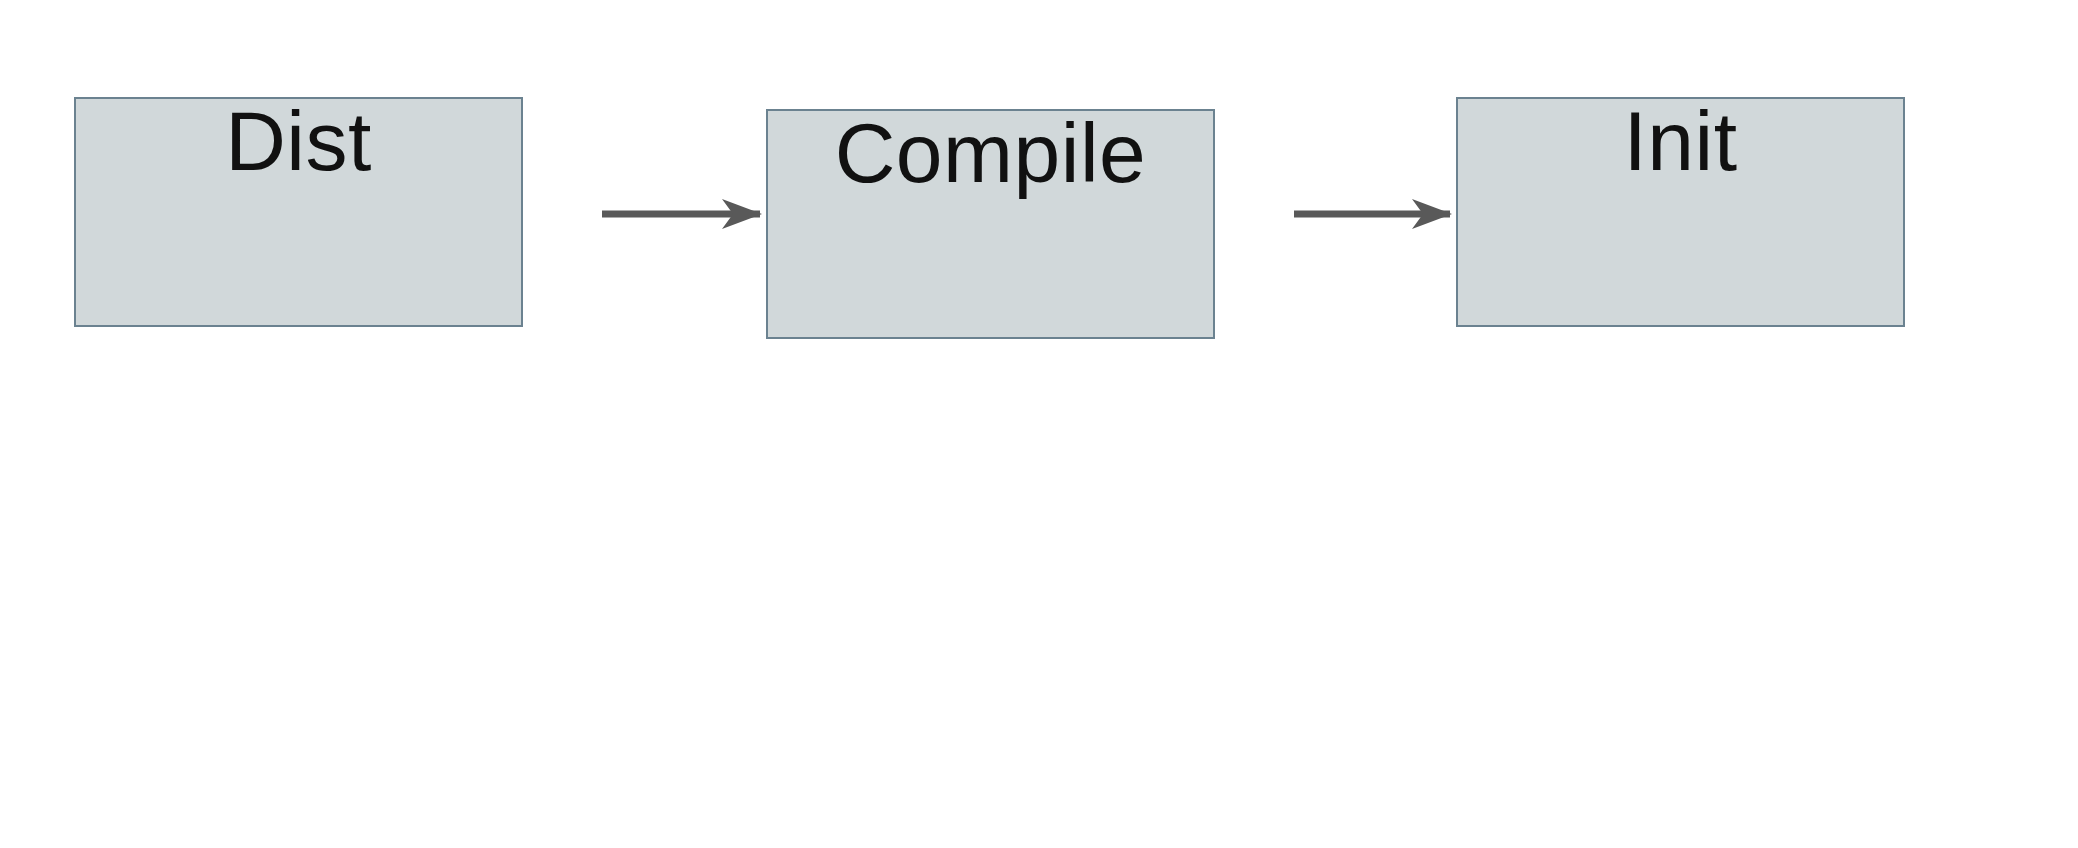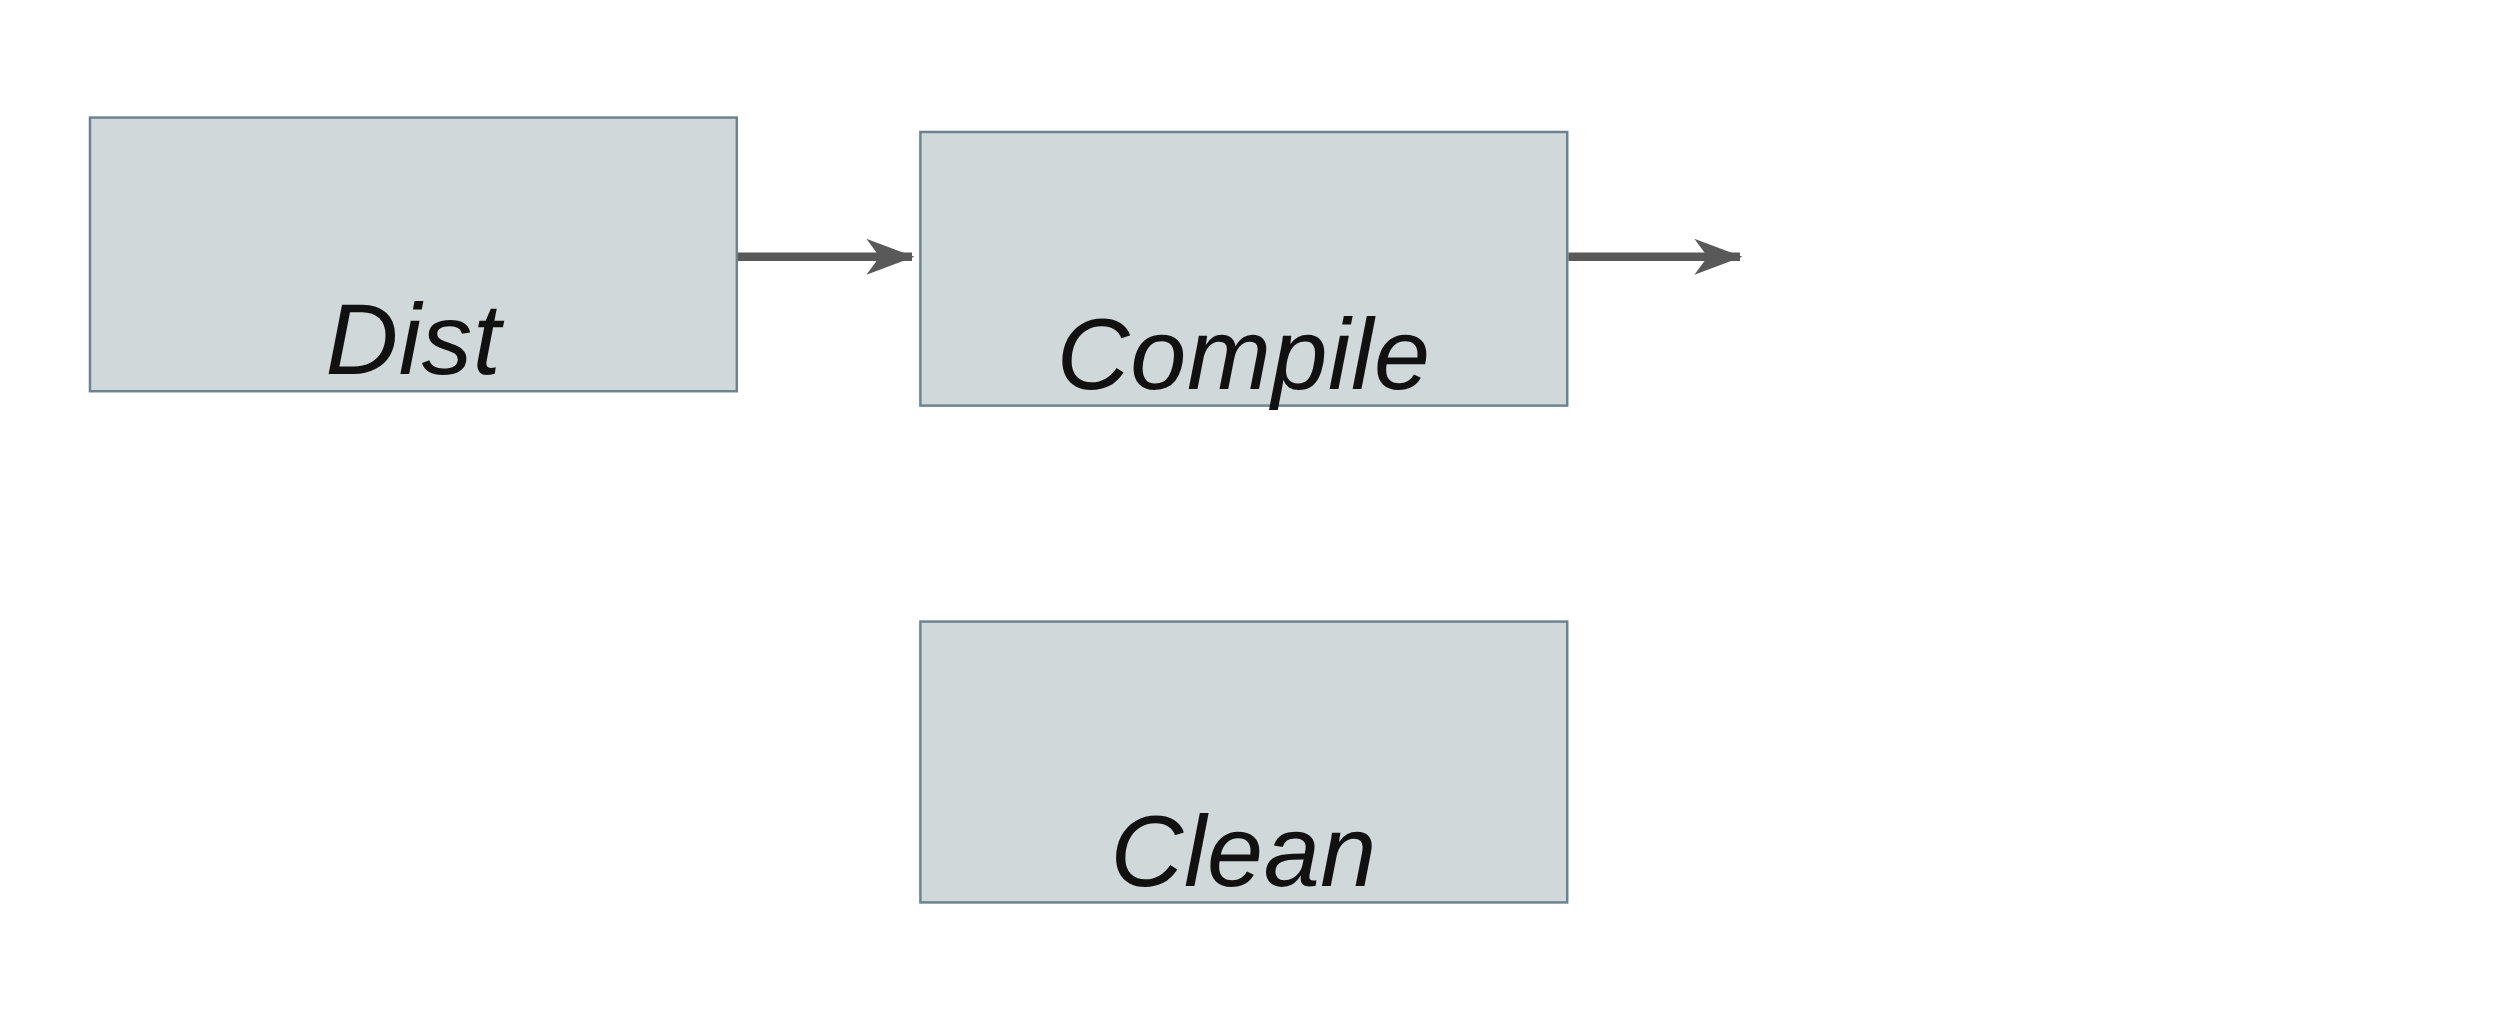--- a/index.html
+++ b/index.html
@@ -28,28 +28,27 @@
     height: 848px;
     pointer-events: none;
   }
   .connectors line {
     stroke: var(--arrow);
     stroke-width: 7;
   }
   .arrowhead-path { fill: var(--arrow); }
   .node {
     position: absolute;
-    width: 541px;
+    width: 449px;
     height: 230px;
     background: var(--node-fill);
     border: 2px solid var(--node-border);
     display: flex;
-    align-items: flex-end;
+    align-items: flex-start;
     justify-content: center;
-    font-style: italic;
   }
   .node-label {
     font-size: 84px;
     font-weight: 400;
     color: var(--label-text);
     letter-spacing: 0.5px;
     white-space: nowrap;
     line-height: 1;
   }
   .node-dist    { left: 74px;   top: 97px;  }
@@ -73,18 +72,18 @@
   </svg>
 
   <div class="node node-dist">
     <span class="node-label">Dist</span>
   </div>
 
   <div class="node node-compile">
     <span class="node-label">Compile</span>
   </div>
 
+  <div class="node node-init">
+    <span class="node-label">Init</span>
+  </div>
 
-  <div class="node node-clean">
-    <span class="node-label">Clean</span>
-  </div>
 
 </div>
 
 </body></html>

